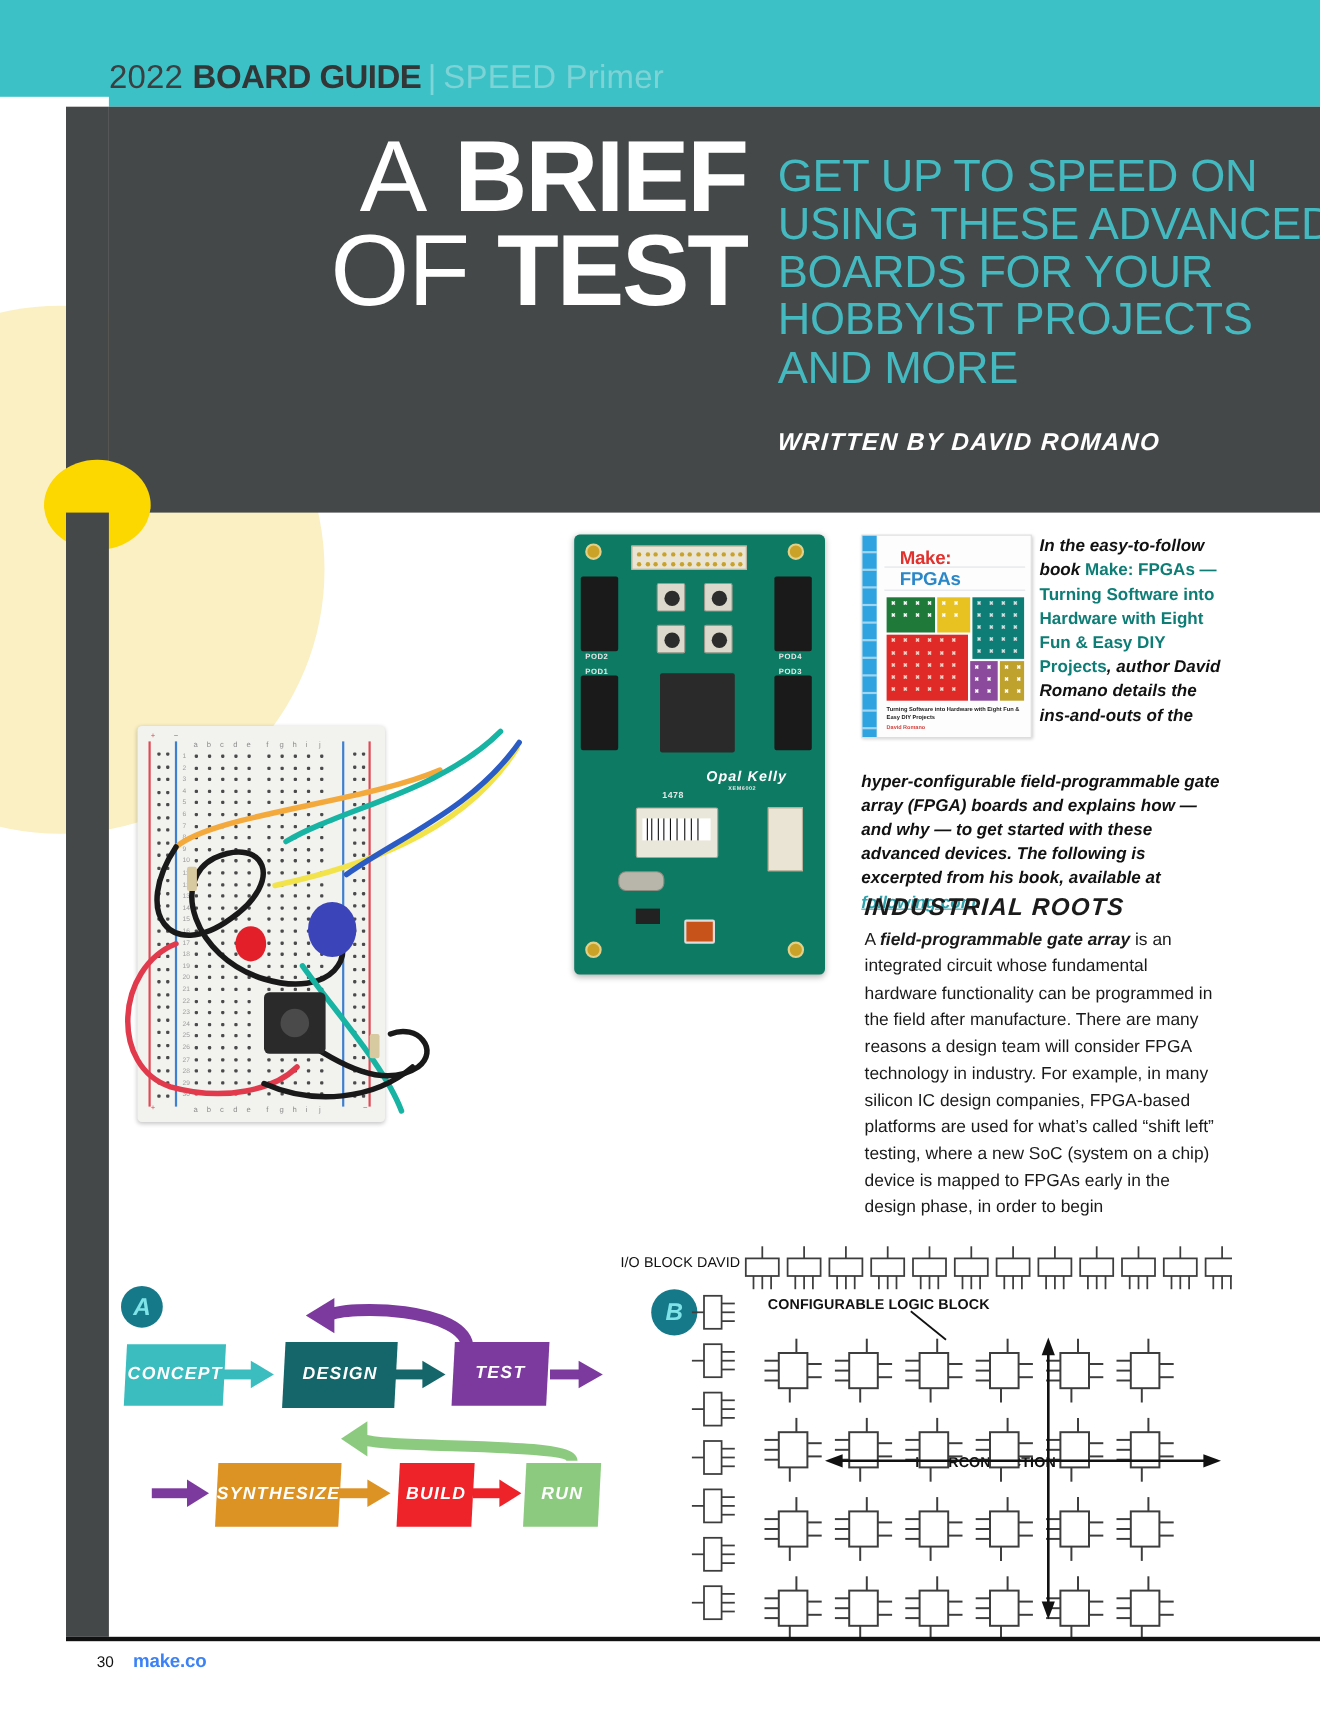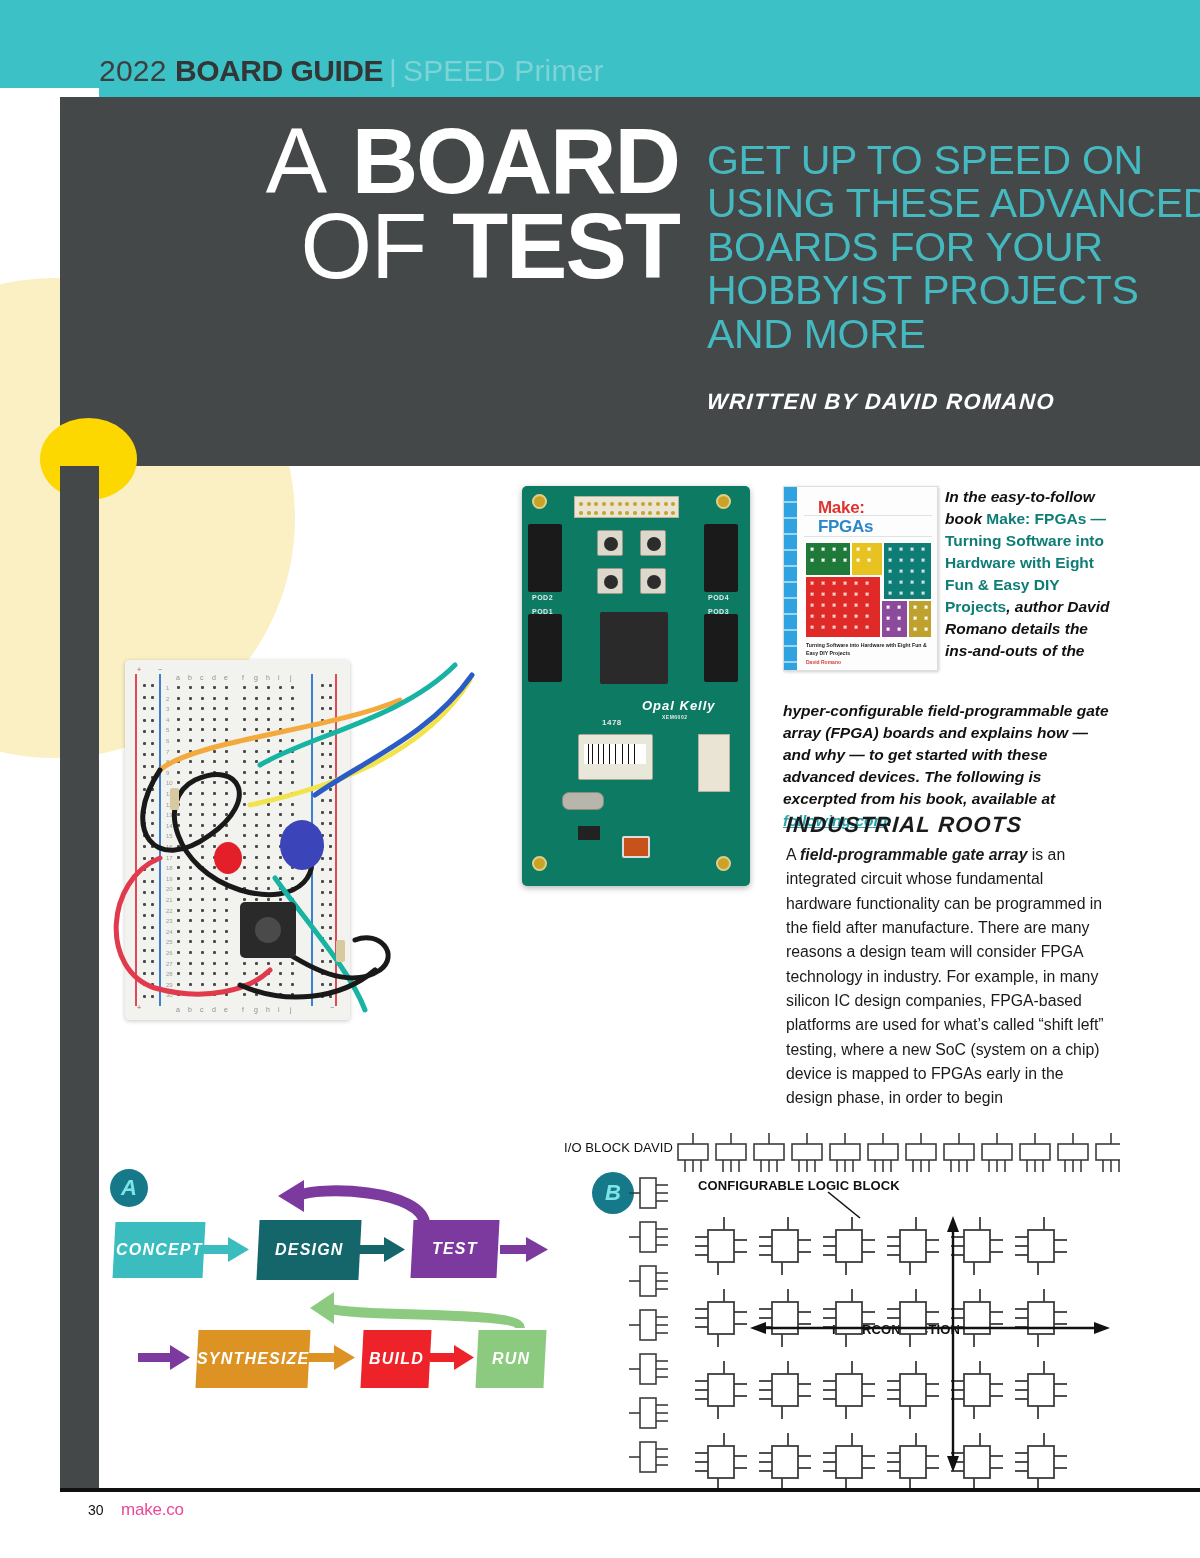--- a/index.html
+++ b/index.html
@@ -175,41 +175,41 @@
   }
   .fbox span { transform:skewX(3deg); }
 
   
   .diagB { position:absolute; left:560px; top:1130px; width:560px; height:360px; }
   .dlabel { position:absolute; font-size:13px; color:#111; font-weight:500; letter-spacing:.1px; white-space:nowrap; }
 
   
   .foot-rule { position:absolute; left:60px; top:1488px; width:1140px; height:4px; background:#111; }
   .foot-pg { position:absolute; left:88px; top:1502px; font-size:14px; color:#111; }
-  .foot-site { position:absolute; left:121px; top:1500px; font-size:17px; font-weight:normal; color:#ec4899; letter-spacing:-.2px; }
+  .foot-site { position:absolute; left:121px; top:1500px; font-size:17px; font-weight:bold; color:#3b82f6; letter-spacing:-.2px; }
 </style>
 </head>
 <body>
 
 <div class="page">
 
   <div class="teal-band"></div>
   <div class="band-notch"></div>
   <div class="kicker">
     <span class="yr">2022</span>
     <span class="bg">BOARD GUIDE</span><span class="sep">|</span><span class="sub">SPEED Primer</span>
   </div>
 
   <div class="circle-pale"></div>
 
   <div class="rail-top"></div>
   <div class="hero">
     <div class="hero-title">
       <span class="ln t1"><span class="thin">A</span>
-        <span class="fat">BOARD</span></span>
+        <span class="fat">BRIEF</span></span>
       <span class="ln t3"><span class="thin">OF</span>
         <span class="fat">TEST</span></span>
     </div>
     <div class="hero-deck">GET UP TO SPEED ON USING THESE ADVANCED BOARDS FOR YOUR HOBBYIST PROJECTS AND MORE</div>
     <div class="hero-byline">WRITTEN BY DAVID ROMANO</div>
   </div>
   <div class="circle-yellow"></div>
   <div class="left-rail"></div>
 
   <div class="photo-breadboard">

